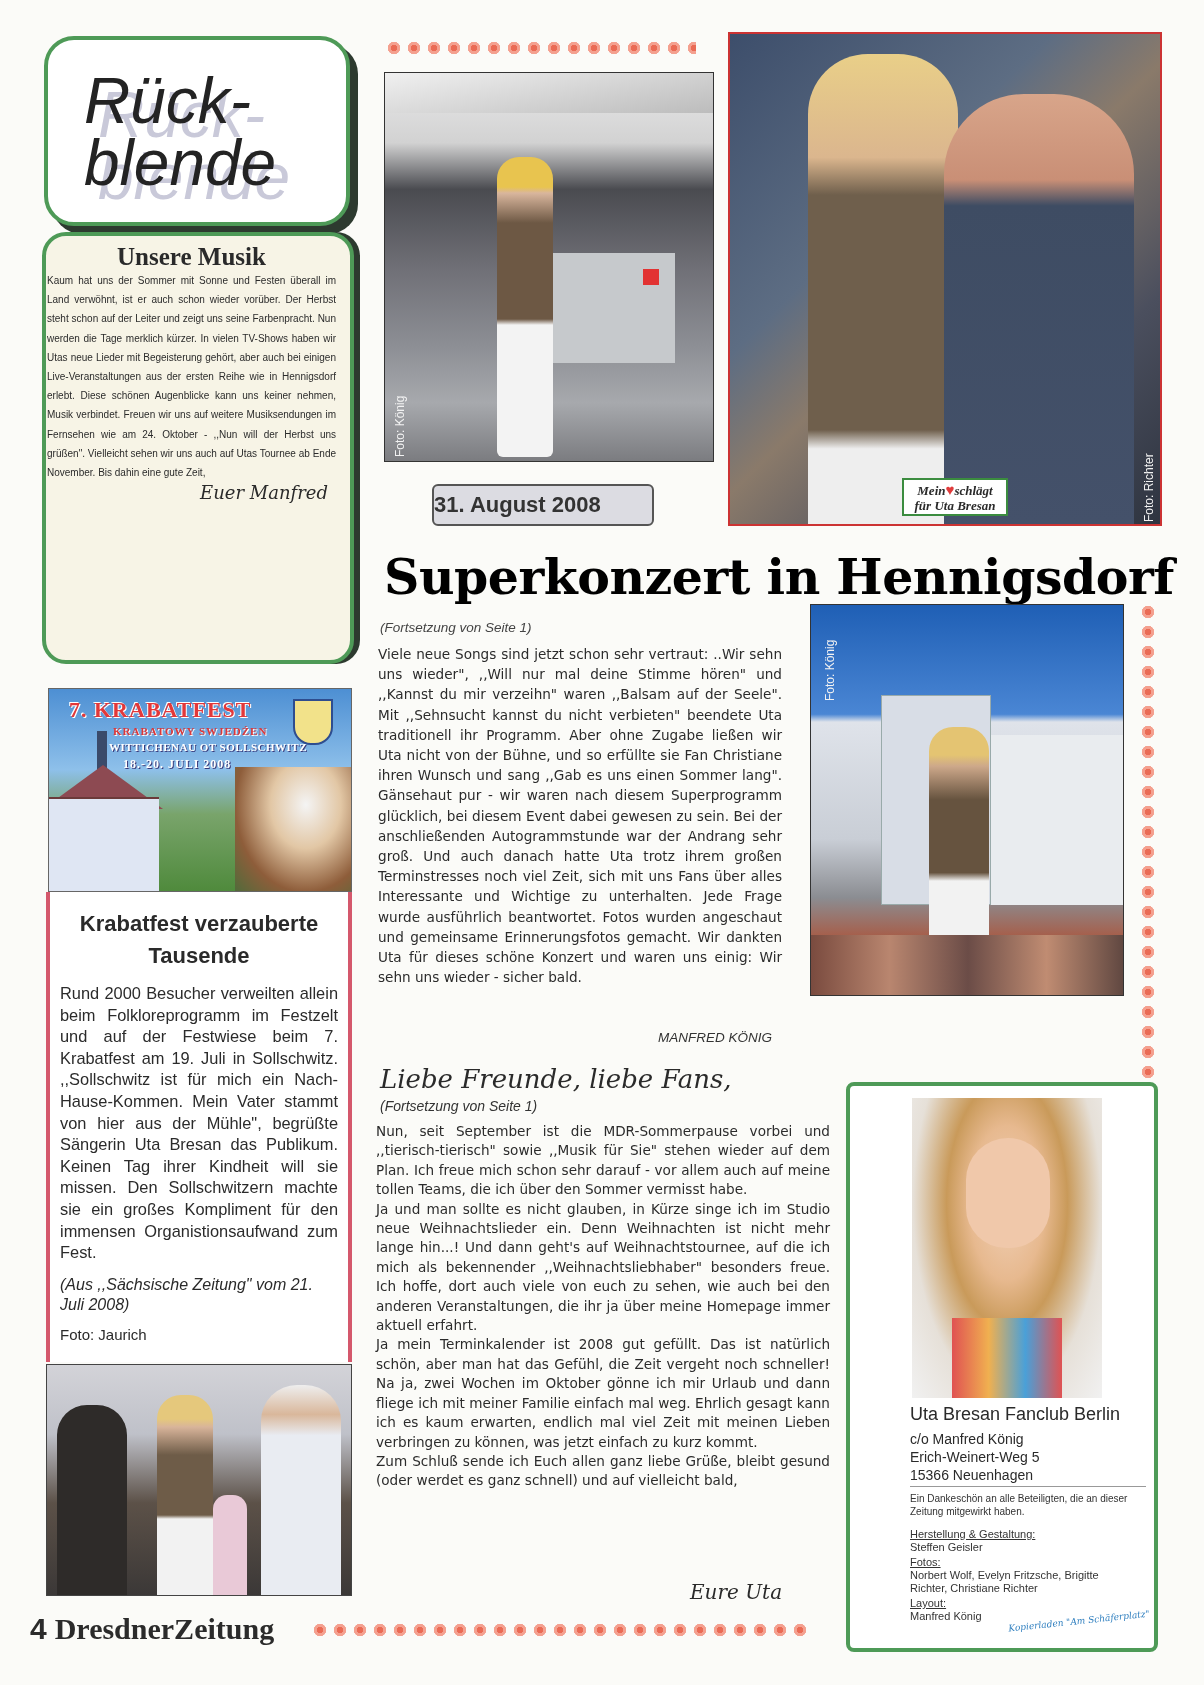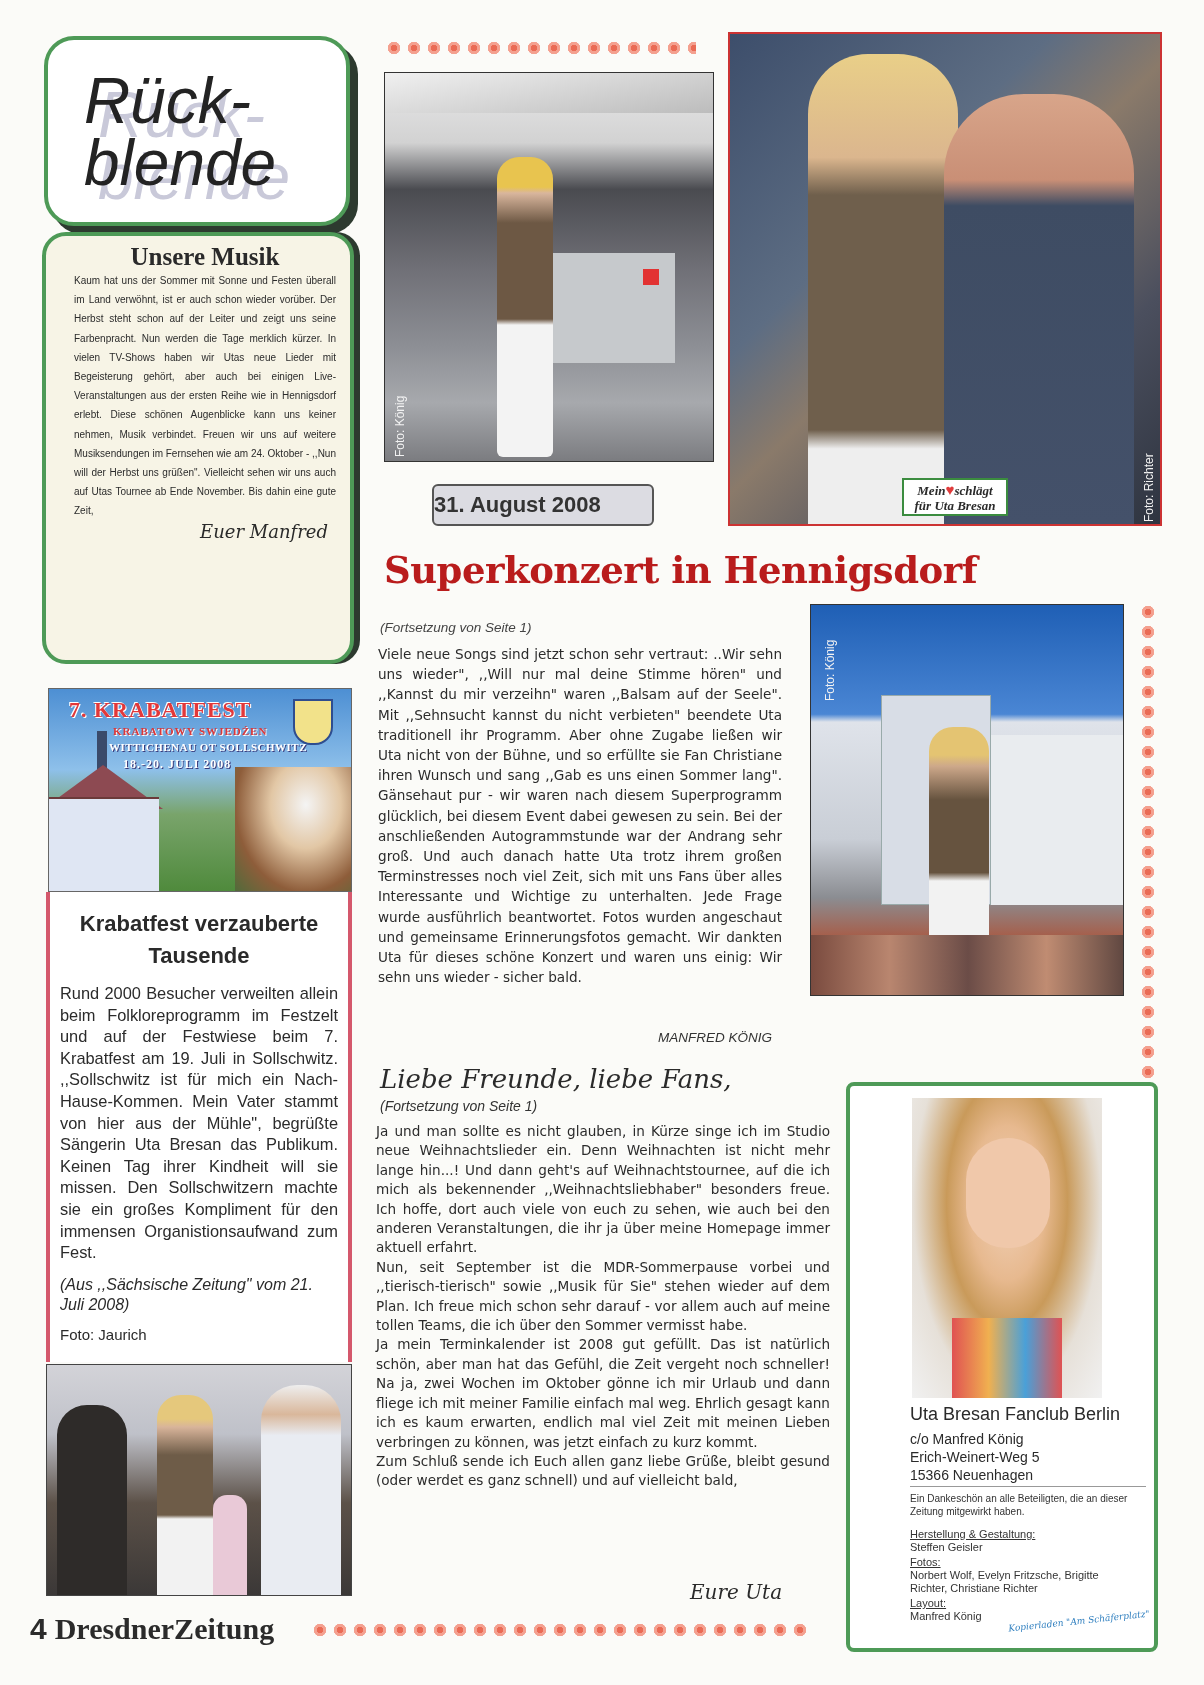--- a/index.html
+++ b/index.html
@@ -15,21 +15,21 @@
   }
   .title-text { position: absolute; left: 36px; top: 30px; font-family: "Liberation Sans", sans-serif;
     font-style: italic; font-size: 64px; line-height: 62px; color: #232323; z-index: 2; }
   .title-shadow { position: absolute; left: 50px; top: 44px; font-family: "Liberation Sans", sans-serif;
     font-style: italic; font-size: 64px; line-height: 62px; color: #c9c9d9; z-index: 1; }
 
   
   .musik-box {
     left: 42px; top: 232px; width: 312px; height: 432px;
     border: 4px solid #4e9a57; border-radius: 24px; background: #f7f4e6;
-    padding: 8px 14px 0 28px;
+    padding: 8px 14px 0 1px;
     box-shadow: 6px 0 0 #2d3a2f;
   }
   .musik-title { font-family: "Liberation Serif", serif; font-weight: bold; font-size: 25px; text-align: center; color: #2a2a2a; line-height: 26px; }
   .musik-body { font-size: 10px; line-height: 19.2px; text-align: justify; color: #2b2b2b; margin-top: 1px; }
   .musik-sign { font-family: "DejaVu Serif", serif; font-style: italic; font-size: 18px; text-align: right; padding-right: 8px; margin-top: 0; }
 
   
   .poster {
     left: 48px; top: 688px; width: 304px; height: 204px;
     background: linear-gradient(180deg, #4d8fd3 0%, #8ec0ea 40%, #79a46b 62%, #4f8a3c 100%);
@@ -85,21 +85,21 @@
   .credit-v { position: absolute; font-size: 12px; color: #f2f2f2; transform: rotate(-90deg); transform-origin: left top; white-space: nowrap; }
 
   .city-photo { left: 810px; top: 604px; width: 314px; height: 392px; border: 1px solid #333;
     background: linear-gradient(180deg, #1f5fb5 0%, #4a86d4 28%, #dfe3ea 30%, #c9ced6 60%, #8b8d92 75%, #a65e4a 85%, #6a4c44 100%); }
   .uta-city { position: absolute; left: 118px; top: 122px; width: 60px; height: 280px; background: linear-gradient(180deg, #e4c472 0%, #e4c472 10%, #cda88a 14%, #66533f 26%, #66533f 52%, #f2f2f2 55%); border-radius: 24px 24px 6px 6px; }
 
   
   .date-badge { left: 432px; top: 484px; width: 222px; height: 42px; border: 2px solid #555; border-radius: 6px; background: #dcdce2;
     font-size: 22px; font-weight: bold; line-height: 38px; color: #333; }
 
-  .headline { left: 384px; top: 548px; font-family: "DejaVu Serif", serif; font-weight: bold; font-size: 37px; color: #b91c1c; letter-spacing: -0.5px; white-space: nowrap; }
+  .headline { left: 384px; top: 548px; font-family: "DejaVu Serif", serif; font-weight: bold; font-size: 49px; color: #000000; letter-spacing: -0.5px; white-space: nowrap; }
 
   .art1-sub { left: 380px; top: 620px; font-style: italic; font-size: 13.5px; color: #444; }
   .art1-body { left: 378px; top: 644px; width: 404px; font-family: "DejaVu Sans", sans-serif; font-size: 13.6px; line-height: 20.2px; text-align: justify; color: #2b2b2b; }
   .art1-author { left: 560px; top: 1030px; width: 212px; text-align: right; font-style: italic; font-size: 13.5px; color: #333; }
 
   .art2-title { left: 380px; top: 1064px; font-family: "DejaVu Serif", serif; font-style: italic; font-size: 26px; color: #2a2a2a; }
   .art2-sub { left: 380px; top: 1098px; font-style: italic; font-size: 14px; color: #333; }
   .art2-body { left: 376px; top: 1122px; width: 454px; font-family: "DejaVu Sans", sans-serif; font-size: 13.6px; line-height: 19.4px; text-align: justify; color: #2b2b2b; }
   .art2-sign { left: 690px; top: 1580px; font-family: "DejaVu Serif", serif; font-style: italic; font-size: 20px; color: #2a2a2a; }
 
@@ -201,22 +201,22 @@
   <div style="position:absolute; left:70px; top:90px; width:110px; height:210px; background:#d8dde6; border:1px solid #9aa;"></div>
   <div style="position:absolute; left:180px; top:130px; width:134px; height:170px; background:#e9ecef;"></div>
   <div class="uta-city"></div>
   <div style="position:absolute; left:0; top:330px; width:314px; height:62px; background:linear-gradient(90deg,#7a4b3f,#b9866f,#6b4c47,#c08c72,#5e4640);"></div>
   <div class="credit-v" style="left:12px; top:96px;">Foto: König</div>
 </div>
 
 <div class="abs art2-title">Liebe Freunde, liebe Fans,</div>
 <div class="abs art2-sub">(Fortsetzung von Seite 1)</div>
 <div class="abs art2-body">
+  <p>Nun, seit September ist die MDR-Sommerpause vorbei und ,,tierisch-tierisch" sowie ,,Musik für Sie" stehen wieder auf dem Plan. Ich freue mich schon sehr darauf - vor allem auch auf meine tollen Teams, die ich über den Sommer vermisst habe.</p>
   <p>Ja und man sollte es nicht glauben, in Kürze singe ich im Studio neue Weihnachtslieder ein. Denn Weihnachten ist nicht mehr lange hin...! Und dann geht's auf Weihnachtstournee, auf die ich mich als bekennender ,,Weihnachtsliebhaber" besonders freue. Ich hoffe, dort auch viele von euch zu sehen, wie auch bei den anderen Veranstaltungen, die ihr ja über meine Homepage immer aktuell erfahrt.</p>
-  <p>Nun, seit September ist die MDR-Sommerpause vorbei und ,,tierisch-tierisch" sowie ,,Musik für Sie" stehen wieder auf dem Plan. Ich freue mich schon sehr darauf - vor allem auch auf meine tollen Teams, die ich über den Sommer vermisst habe.</p>
   <p>Ja mein Terminkalender ist 2008 gut gefüllt. Das ist natürlich schön, aber man hat das Gefühl, die Zeit vergeht noch schneller! Na ja, zwei Wochen im Oktober gönne ich mir Urlaub und dann fliege ich mit meiner Familie einfach mal weg. Ehrlich gesagt kann ich es kaum erwarten, endlich mal viel Zeit mit meinen Lieben verbringen zu können, was jetzt einfach zu kurz kommt.</p>
   <p>Zum Schluß sende ich Euch allen ganz liebe Grüße, bleibt gesund (oder werdet es ganz schnell) und auf vielleicht bald,</p>
 </div>
 <div class="abs art2-sign">Eure Uta</div>
 
 <div class="abs fan-box">
   <div class="fan-portrait">
     <div style="position:absolute; left:54px; top:40px; width:84px; height:110px; background:#f0c8aa; border-radius:42px 42px 40px 40px;"></div>
     <div style="position:absolute; left:40px; top:220px; width:110px; height:80px; background:linear-gradient(90deg,#e05252,#f0b050,#4aa0d8,#e05252);"></div>
   </div>

